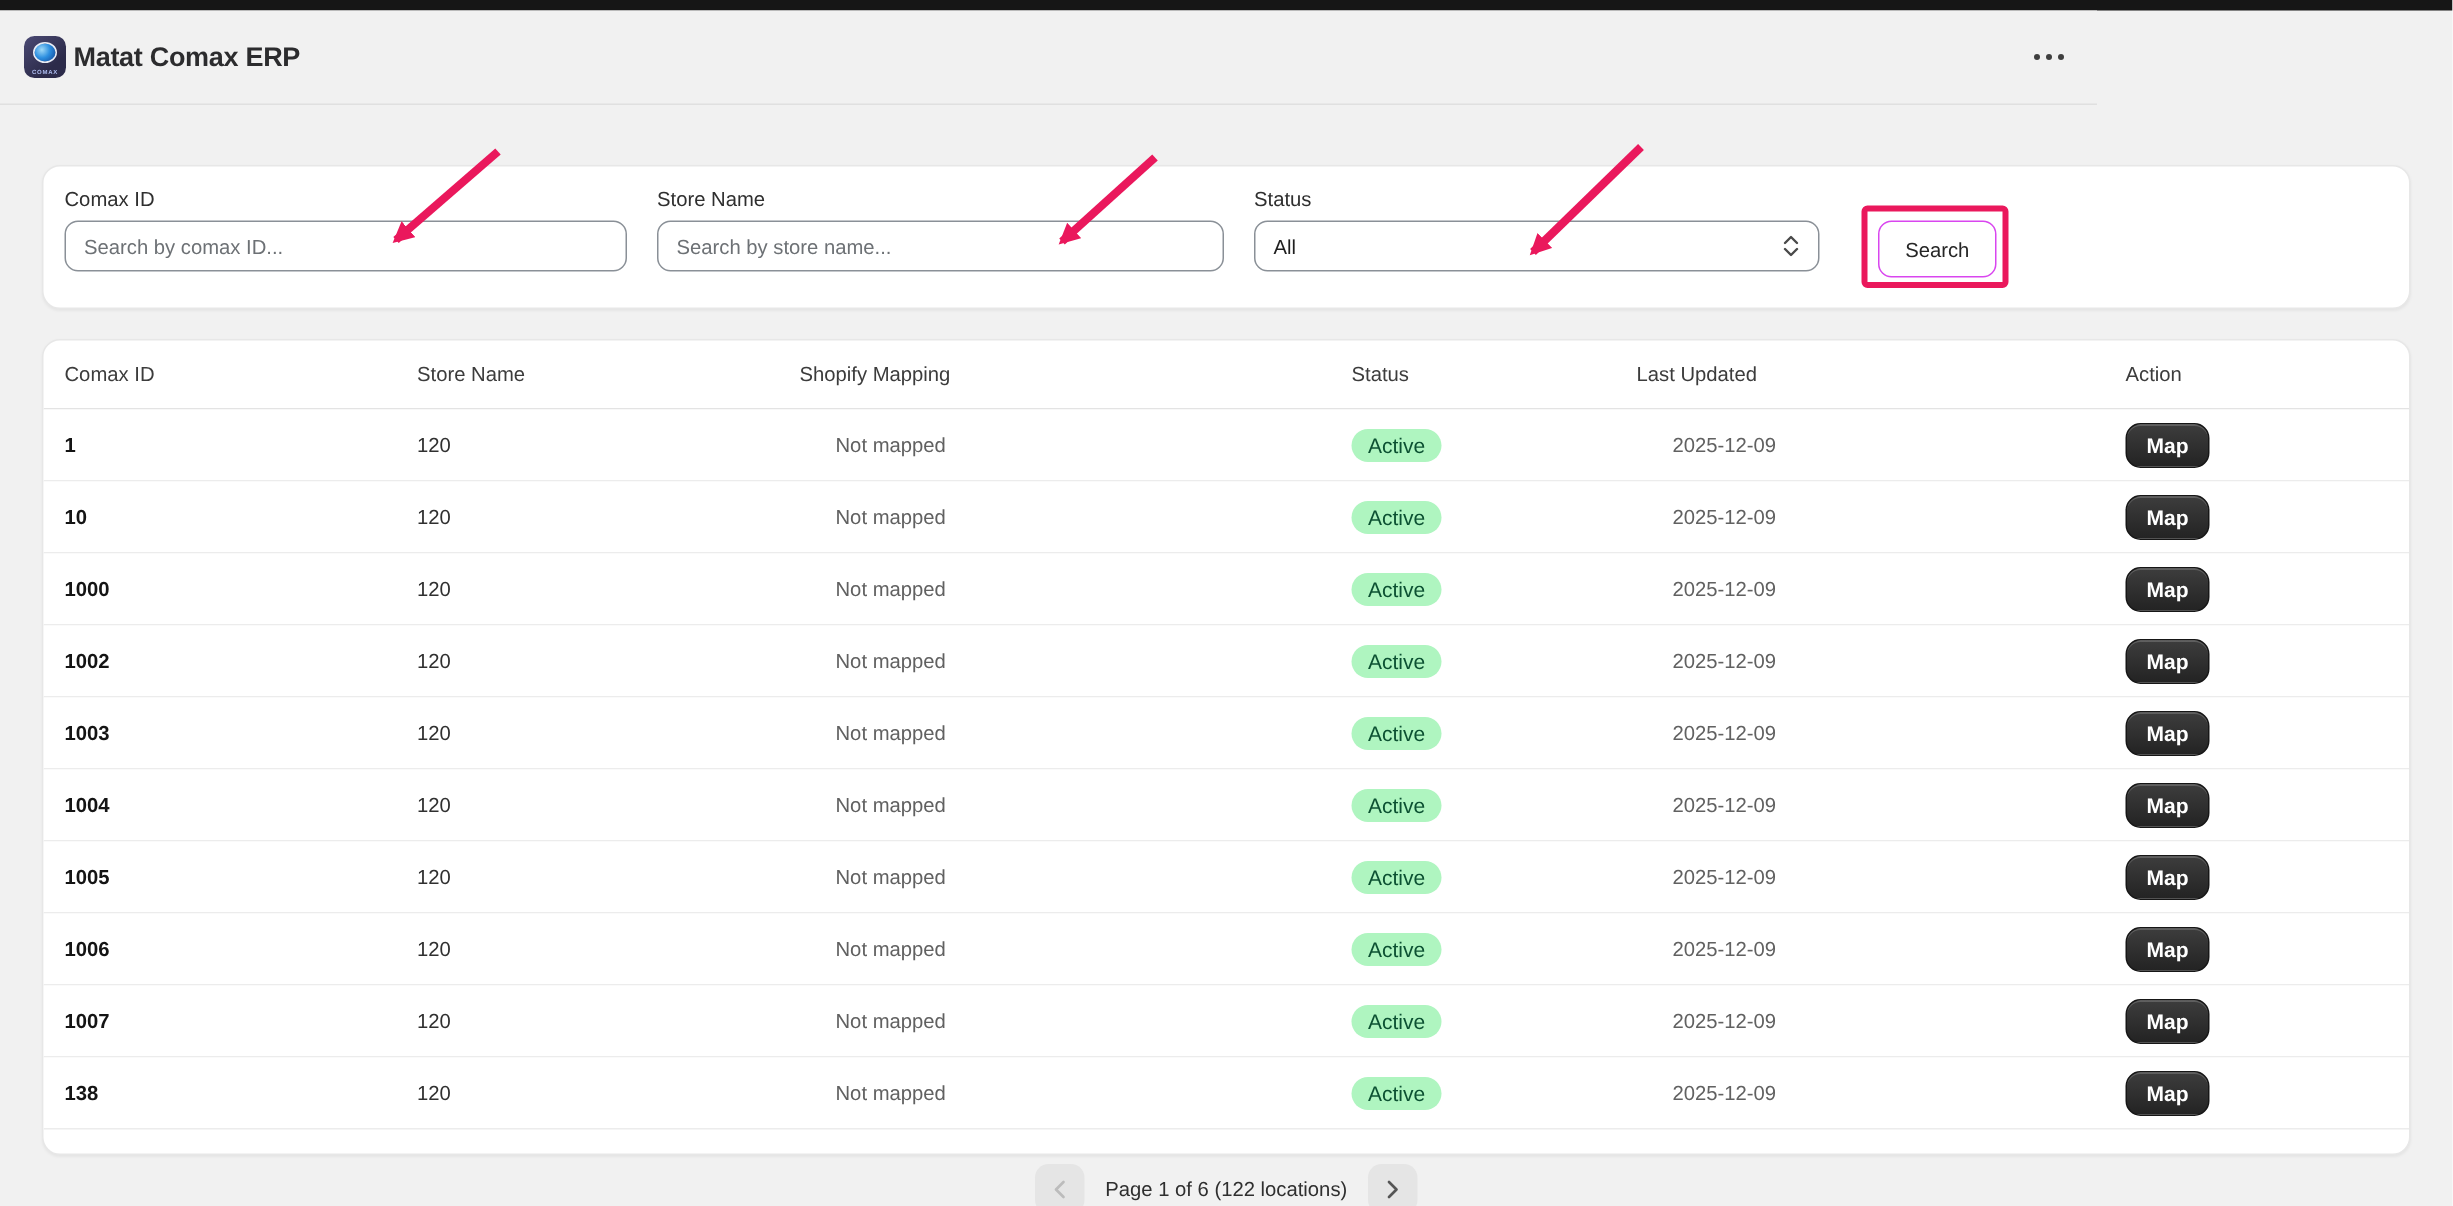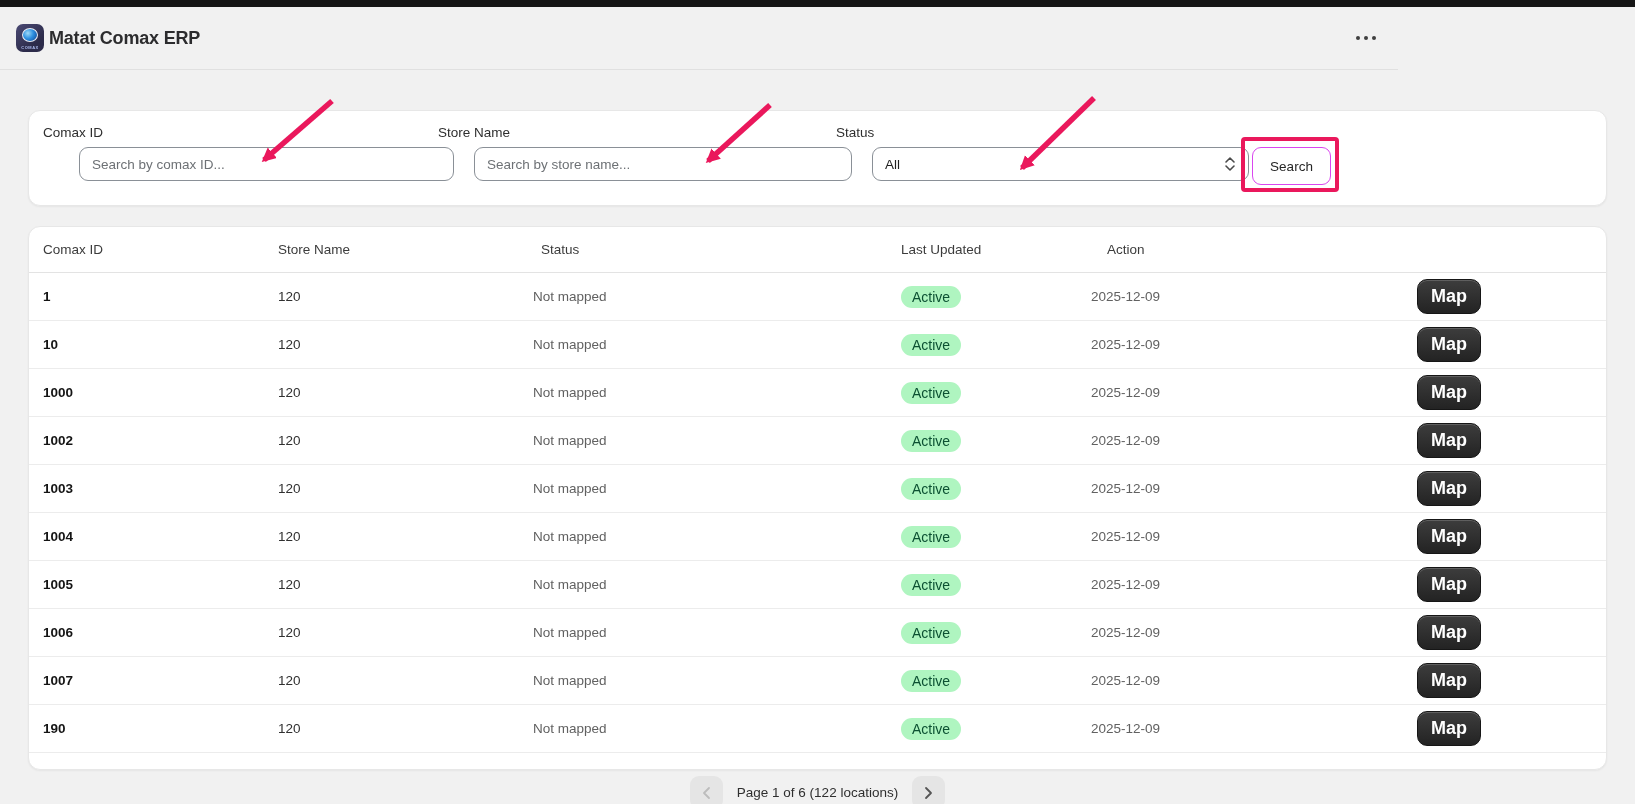--- a/index.html
+++ b/index.html
@@ -38,21 +38,21 @@
     position:absolute; left:28px; width:1579px; background:#ffffff;
     border:1px solid #e7e7e7; border-radius:12px;
     box-shadow:0 1px 2px rgba(0,0,0,0.05);
   }
   .filter-card { top:110px; height:96px; }
   .field { position:absolute; top:14px; }
   .field label { display:block; font-size:13.5px; color:#2f2f2f; margin-bottom:7px; }
   .field input, .select-box {
     width:100%; height:34px; border:1px solid #8a9097; border-radius:9px;
     font-family:"Liberation Sans", sans-serif; font-size:13.5px; color:#303030;
-    padding:0 12px; background:#fff; outline:none;margin-left:36px;
+    padding:0 12px; background:#fff; outline:none;
   }
   .field input::placeholder { color:#6d7175; }
   .f-comax { left:14px;  width:375px; }
   .f-store { left:409px; width:378px; }
   .f-status{ left:807px; width:377px; }
   .select-box { display:flex; align-items:center; justify-content:space-between; cursor:pointer;gap:32px; }
   .select-box .sel-val { font-size:13.5px; color:#1f1f1f; }
   .search-btn {
     position:absolute; left:1223px; top:36px; width:79px; height:38px;
     background:#ffffff; border:1px solid #d946ef; border-radius:9px;
@@ -64,31 +64,31 @@
   .thead, .trow {
     display:grid; grid-template-columns:235px 255px 360px 190px 310px 1fr;
     align-items:center; padding:0 14px;
   }
   .thead { height:46px; border-bottom:1px solid #e3e3e3; }
   .thead .hcell { font-size:13.5px; font-weight:500; color:#3c3c3c; }
   .trow { height:48px; border-bottom:1px solid #ececec; background:#fff; }
   .trow:last-child { border-bottom:1px solid #ececec; }
   .cell { font-size:13.5px; color:#303030; }
   .c-id { font-weight:700; color:#141414; }
-  .muted { color:#616161; }
+  .muted { color:#616161;margin-left:24px; }
   .badge {
     display:inline-block; margin-left:8px; padding:3px 11px; border-radius:12px;
     background:#aff5c0; color:#0c5132; font-size:14px; line-height:16px;
   }
   .date-pad { padding-left:8px; }
   .map-btn {
     margin-left:24px; padding:6px 13px; border-radius:10px; cursor:pointer;
     background:linear-gradient(180deg,#3d3d3d 0%,#232323 100%);
     border:1.5px solid #161616; box-shadow:inset 0 1px 0 rgba(255,255,255,0.18);
-    color:#ffffff; font-family:"Liberation Sans", sans-serif; font-size:18px; font-weight:700;
+    color:#ffffff; font-family:"Liberation Sans", sans-serif; font-size:14px; font-weight:700;
   }
 
   
   .pagination {
     position:absolute; left:0; top:776px; width:1635px;
     display:flex; align-items:center; justify-content:center; gap:14px;
   }
   .pg-btn {
     width:33px; height:33px; border:none; border-radius:9px; background:#e5e5e5;
     display:flex; align-items:center; justify-content:center; cursor:pointer;
@@ -135,20 +135,21 @@
       </svg>
     </div>
   </div>
   <button class="search-btn">Search</button>
 </section>
 
 <section class="card table-card">
   <div class="thead">
     <div class="hcell">Comax ID</div>
     <div class="hcell">Store Name</div>
+    <div class="hcell">Shopify Mapping</div>
     <div class="hcell date-pad">Status</div>
     <div class="hcell date-pad">Last Updated</div>
     <div class="hcell" style="padding-left:24px">Action</div>
   </div>
   <div id="tbody">
       <div class="trow">
         <div class="cell c-id">1</div>
         <div class="cell">120</div>
         <div class="cell muted">Not mapped</div>
         <div class="cell"><span class="badge">Active</span></div>
@@ -213,21 +214,21 @@
       </div>
       <div class="trow">
         <div class="cell c-id">1007</div>
         <div class="cell">120</div>
         <div class="cell muted">Not mapped</div>
         <div class="cell"><span class="badge">Active</span></div>
         <div class="cell muted date-pad">2025-12-09</div>
         <div class="cell"><button class="map-btn">Map</button></div>
       </div>
       <div class="trow">
-        <div class="cell c-id">190</div>
+        <div class="cell c-id">138</div>
         <div class="cell">120</div>
         <div class="cell muted">Not mapped</div>
         <div class="cell"><span class="badge">Active</span></div>
         <div class="cell muted date-pad">2025-12-09</div>
         <div class="cell"><button class="map-btn">Map</button></div>
       </div>
     </div>
 </section>
 
 <div class="pagination">

